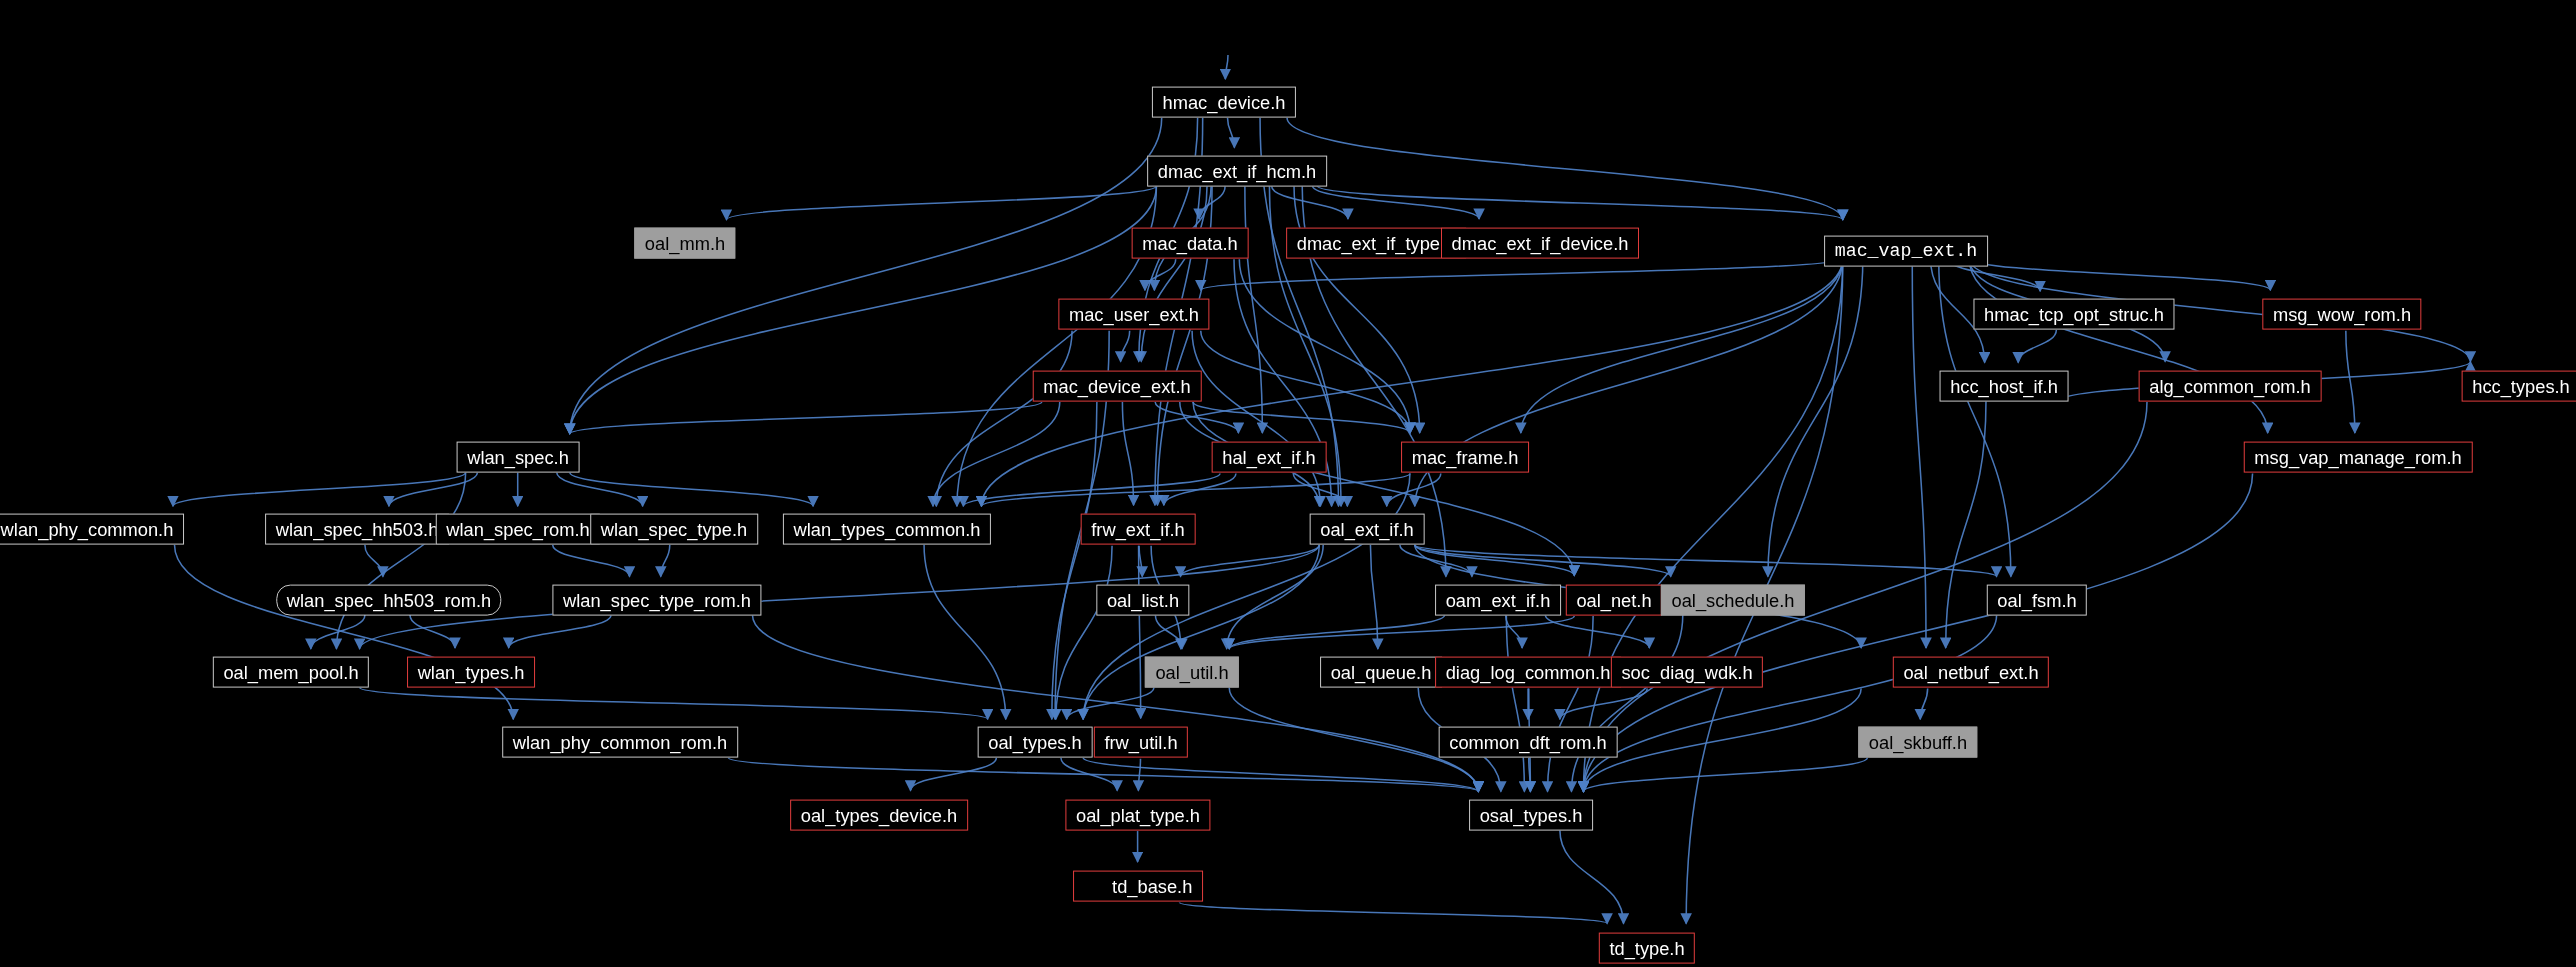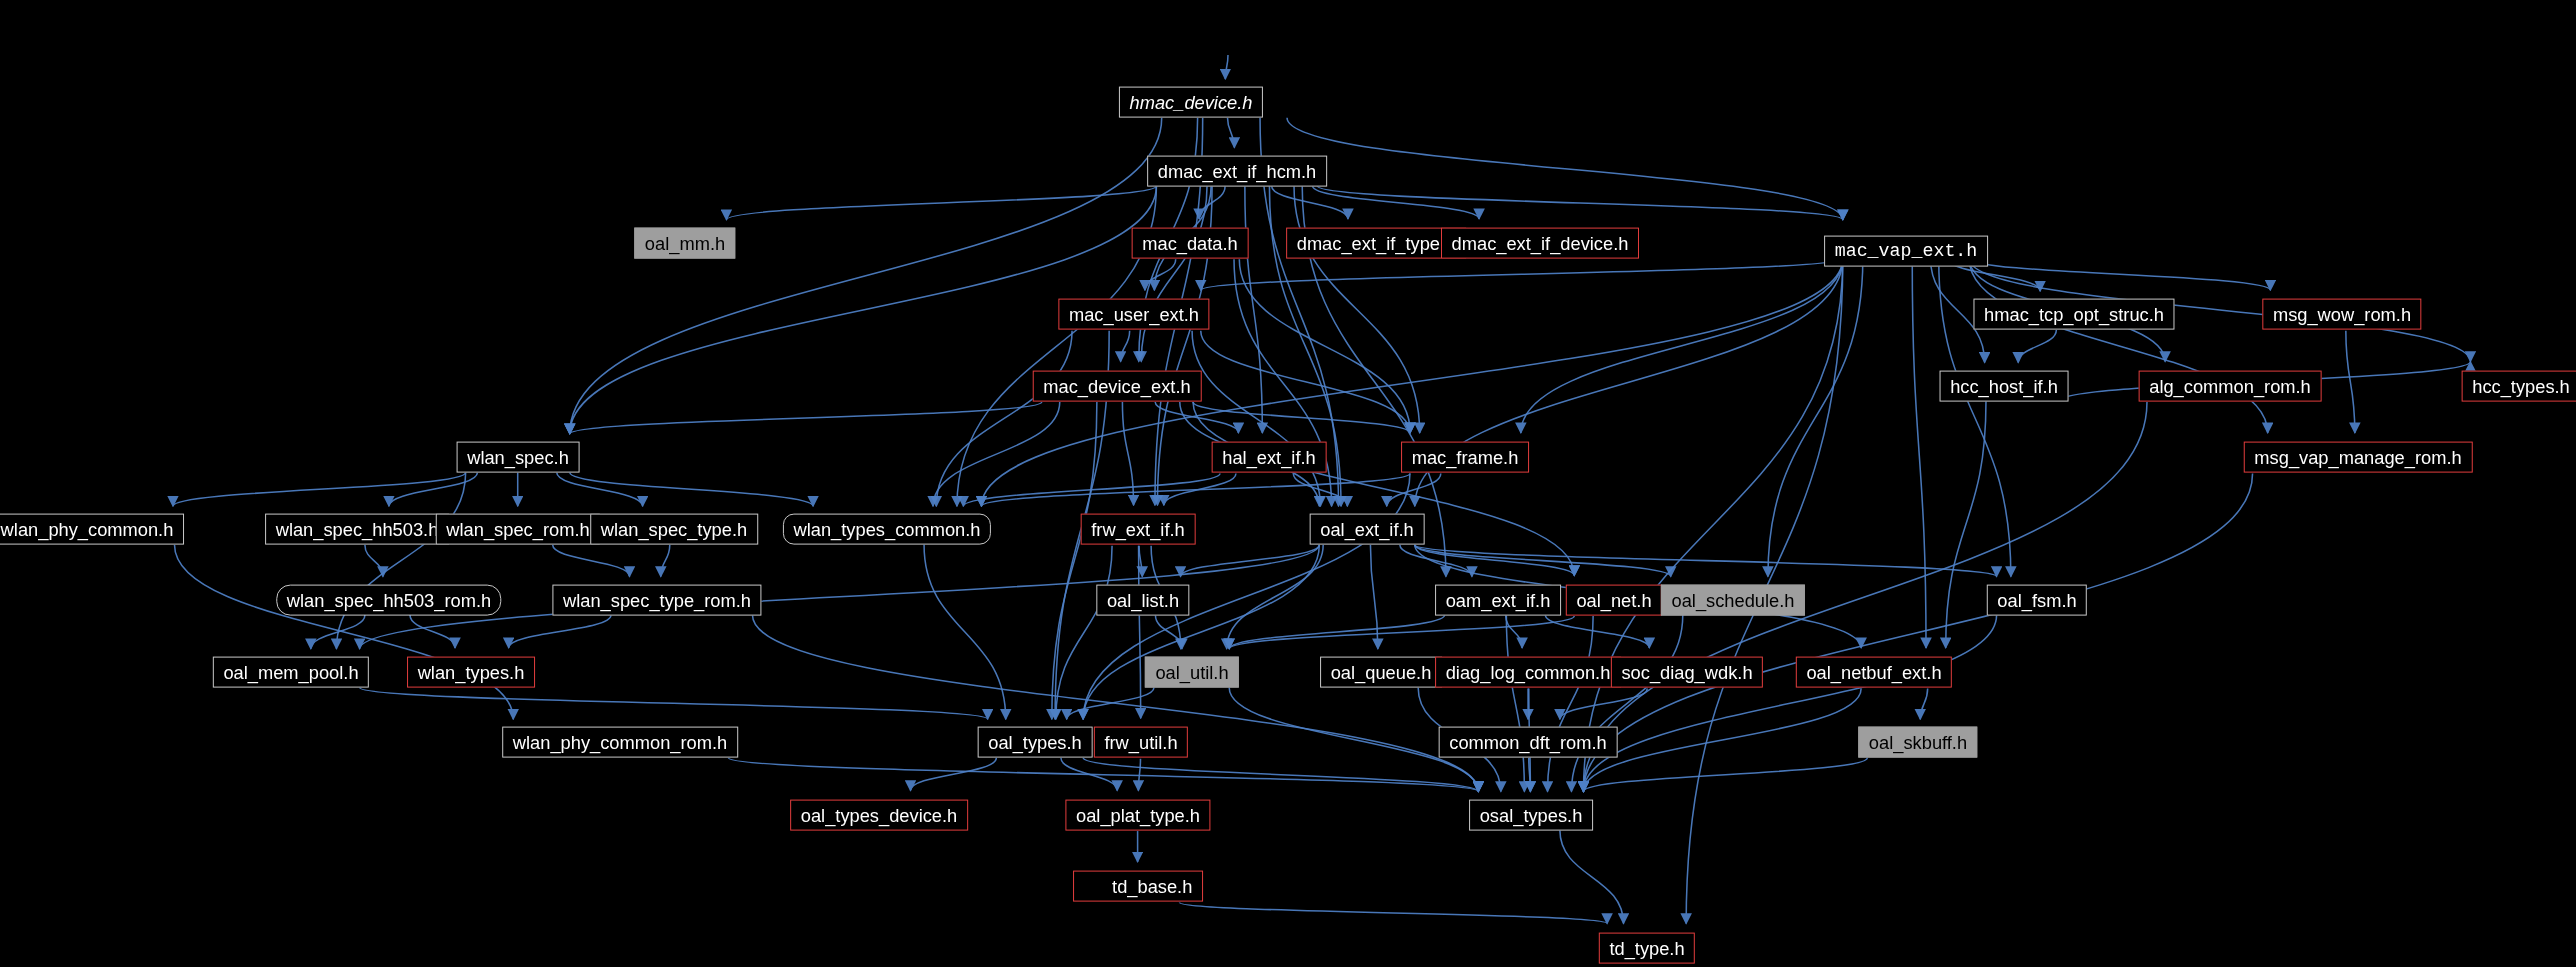--- a/index.html
+++ b/index.html
@@ -191,21 +191,21 @@
       <path d="M373,713 C373,729.5 1024.5,729.5 1024.5,746" class="edge" marker-end="url(#arrowhead)"></path>
       <path d="M1033.5,786 C1033.5,803 944.4,803 944.4,820" class="edge" marker-end="url(#arrowhead)"></path>
       <path d="M1100.5,786 C1100.5,803 1158.8,803 1158.8,820" class="edge" marker-end="url(#arrowhead)"></path>
       <path d="M1123.5,786 C1123.5,803.5 1533.5,803.5 1533.5,821" class="edge" marker-end="url(#arrowhead)"></path>
       <path d="M1183,787 C1183,803.5 1180.8,803.5 1180.8,820" class="edge" marker-end="url(#arrowhead)"></path>
       <path d="M1180,862 C1180,878 1180,878 1180,894" class="edge" marker-end="url(#arrowhead)"></path>
       <path d="M1223.5,936 C1223.5,947 1667,947 1667,958" class="edge" marker-end="url(#arrowhead)"></path>
       <path d="M1618,861 C1618,909.5 1684,909.5 1684,958" class="edge" marker-end="url(#arrowhead)"></path>
     </svg>
 
-    <div class="node normal" style="left: 1191px; top: 102px; font-style: italic;">hmac_device.h</div>
+    <div class="node normal" style="left: 1224px; top: 102px;">hmac_device.h</div>
     <div class="node normal" style="left: 1237px; top: 171px;">dmac_ext_if_hcm.h</div>
     <div class="node gray" style="left: 685px; top: 243px;">oal_mm.h</div>
     <div class="node red" style="left: 1190px; top: 243px;">mac_data.h</div>
     <div class="node red" style="left: 1376px; top: 243px;">dmac_ext_if_type.h</div>
     <div class="node red" style="left: 1540px; top: 243px;">dmac_ext_if_device.h</div>
     <div class="node normal" style="left: 1906px; top: 251px; font-family: Liberation Mono, monospace;">mac_vap_ext.h</div>
     <div class="node red" style="left: 1134px; top: 314px;">mac_user_ext.h</div>
     <div class="node normal" style="left: 2074px; top: 314px;">hmac_tcp_opt_struc.h</div>
     <div class="node red" style="left: 2342px; top: 314px;">msg_wow_rom.h</div>
     <div class="node red" style="left: 1117px; top: 386px;">mac_device_ext.h</div>
@@ -213,37 +213,37 @@
     <div class="node red" style="left: 2230px; top: 386px;">alg_common_rom.h</div>
     <div class="node red" style="left: 2521px; top: 386px;">hcc_types.h</div>
     <div class="node normal" style="left: 518px; top: 457px;">wlan_spec.h</div>
     <div class="node red" style="left: 1269px; top: 457px;">hal_ext_if.h</div>
     <div class="node red" style="left: 1465px; top: 457px;">mac_frame.h</div>
     <div class="node red" style="left: 2358px; top: 457px;">msg_vap_manage_rom.h</div>
     <div class="node normal" style="left: 87px; top: 529px;">wlan_phy_common.h</div>
     <div class="node normal" style="left: 357px; top: 529px;">wlan_spec_hh503.h</div>
     <div class="node normal" style="left: 518px; top: 529px;">wlan_spec_rom.h</div>
     <div class="node normal" style="left: 674px; top: 529px;">wlan_spec_type.h</div>
-    <div class="node normal" style="left: 887px; top: 529px; border-radius: 11px;">wlan_types_common.h</div>
+    <div class="node normal" style="left: 887px; top: 529px;">wlan_types_common.h</div>
     <div class="node red" style="left: 1138px; top: 529px;">frw_ext_if.h</div>
     <div class="node normal" style="left: 1367px; top: 529px;">oal_ext_if.h</div>
     <div class="node normal" style="left: 389px; top: 600px; border-radius: 14px;">wlan_spec_hh503_rom.h</div>
     <div class="node normal" style="left: 657px; top: 600px;">wlan_spec_type_rom.h</div>
     <div class="node normal" style="left: 1143px; top: 600px;">oal_list.h</div>
     <div class="node normal" style="left: 1498px; top: 600px;">oam_ext_if.h</div>
     <div class="node red" style="left: 1614px; top: 600px;">oal_net.h</div>
     <div class="node gray" style="left: 1733px; top: 600px;">oal_schedule.h</div>
     <div class="node normal" style="left: 2037px; top: 600px;">oal_fsm.h</div>
     <div class="node normal" style="left: 291px; top: 672px;">oal_mem_pool.h</div>
     <div class="node red" style="left: 471px; top: 672px;">wlan_types.h</div>
     <div class="node gray" style="left: 1192px; top: 672px;">oal_util.h</div>
     <div class="node normal" style="left: 1381px; top: 672px;">oal_queue.h</div>
     <div class="node red" style="left: 1528px; top: 672px;">diag_log_common.h</div>
     <div class="node red" style="left: 1687px; top: 672px;">soc_diag_wdk.h</div>
-    <div class="node red" style="left: 1874px; top: 672px;">oal_netbuf_ext.h</div>
+    <div class="node red" style="left: 1971px; top: 672px;">oal_netbuf_ext.h</div>
     <div class="node normal" style="left: 620px; top: 742px;">wlan_phy_common_rom.h</div>
     <div class="node normal" style="left: 1035px; top: 742px;">oal_types.h</div>
     <div class="node red" style="left: 1141px; top: 742px;">frw_util.h</div>
     <div class="node normal" style="left: 1528px; top: 742px;">common_dft_rom.h</div>
     <div class="node gray" style="left: 1918px; top: 742px;">oal_skbuff.h</div>
     <div class="node red" style="left: 879px; top: 815px;">oal_types_device.h</div>
     <div class="node red" style="left: 1138px; top: 815px;">oal_plat_type.h</div>
     <div class="node normal" style="left: 1531px; top: 815px;">osal_types.h</div>
     <div class="node red" style="left: 1138px; top: 886px; padding-left: 38px;">td_base.h</div>
     <div class="node red" style="left: 1647px; top: 948px;">td_type.h</div>

